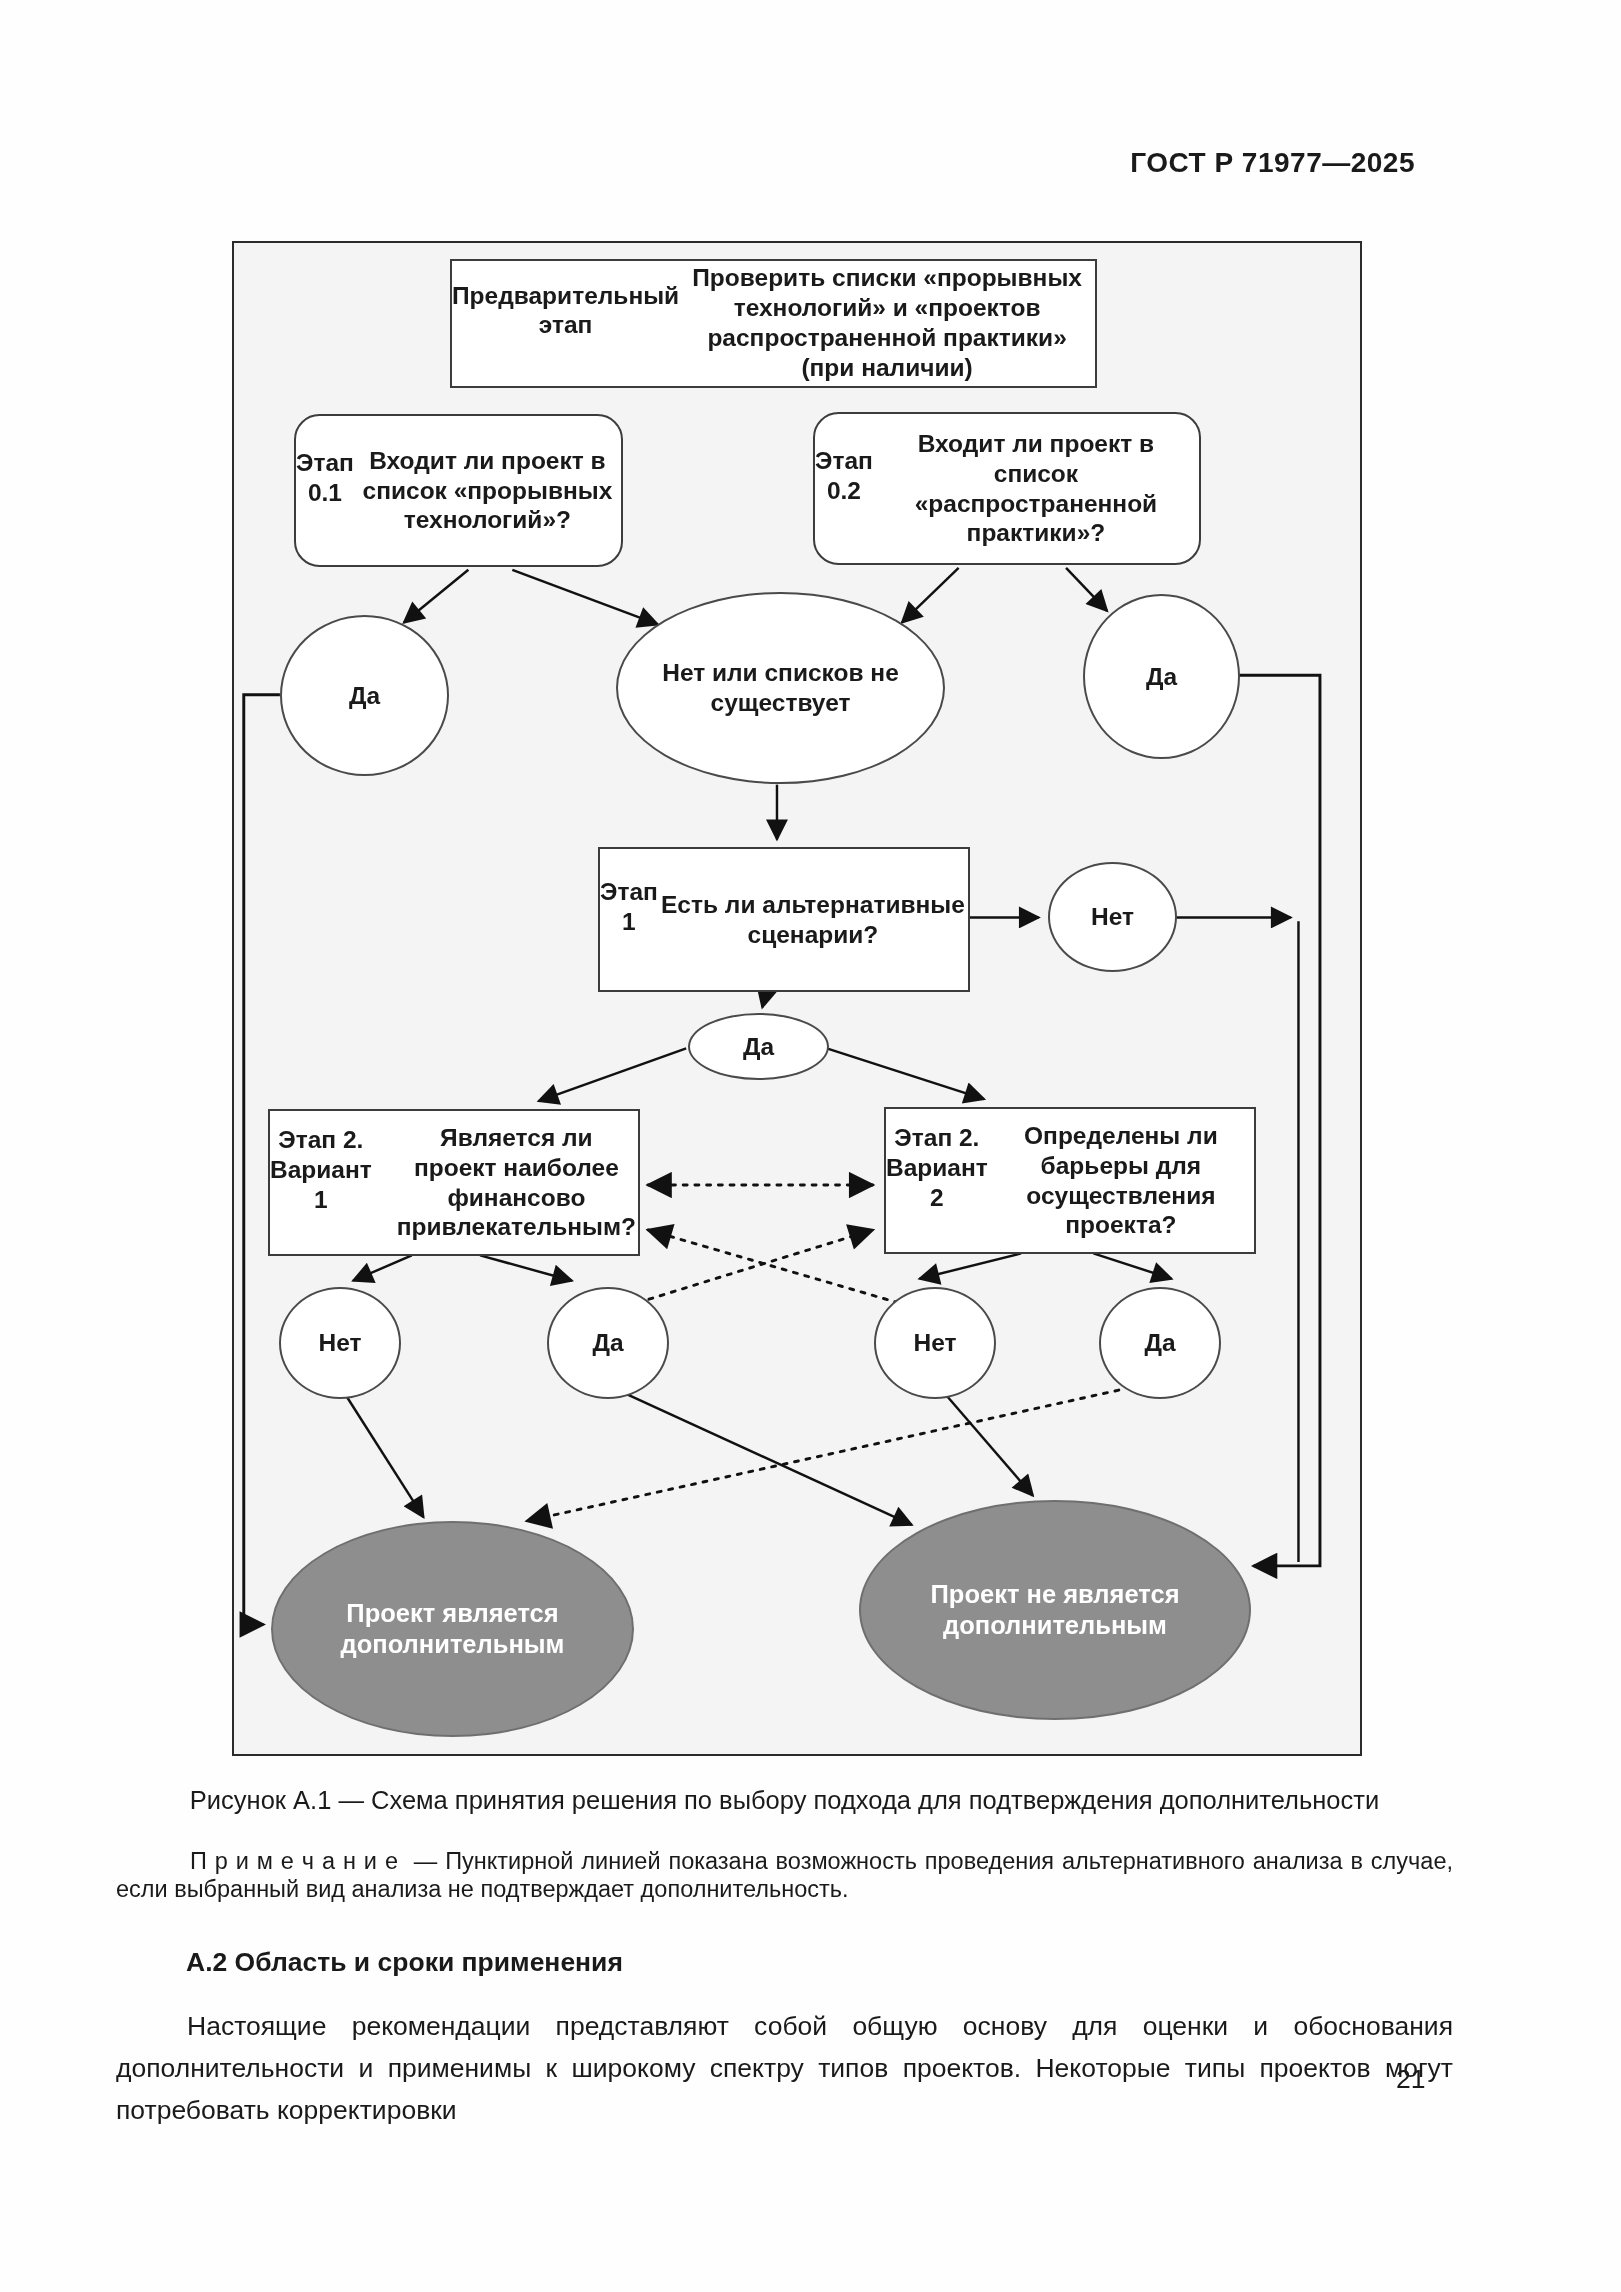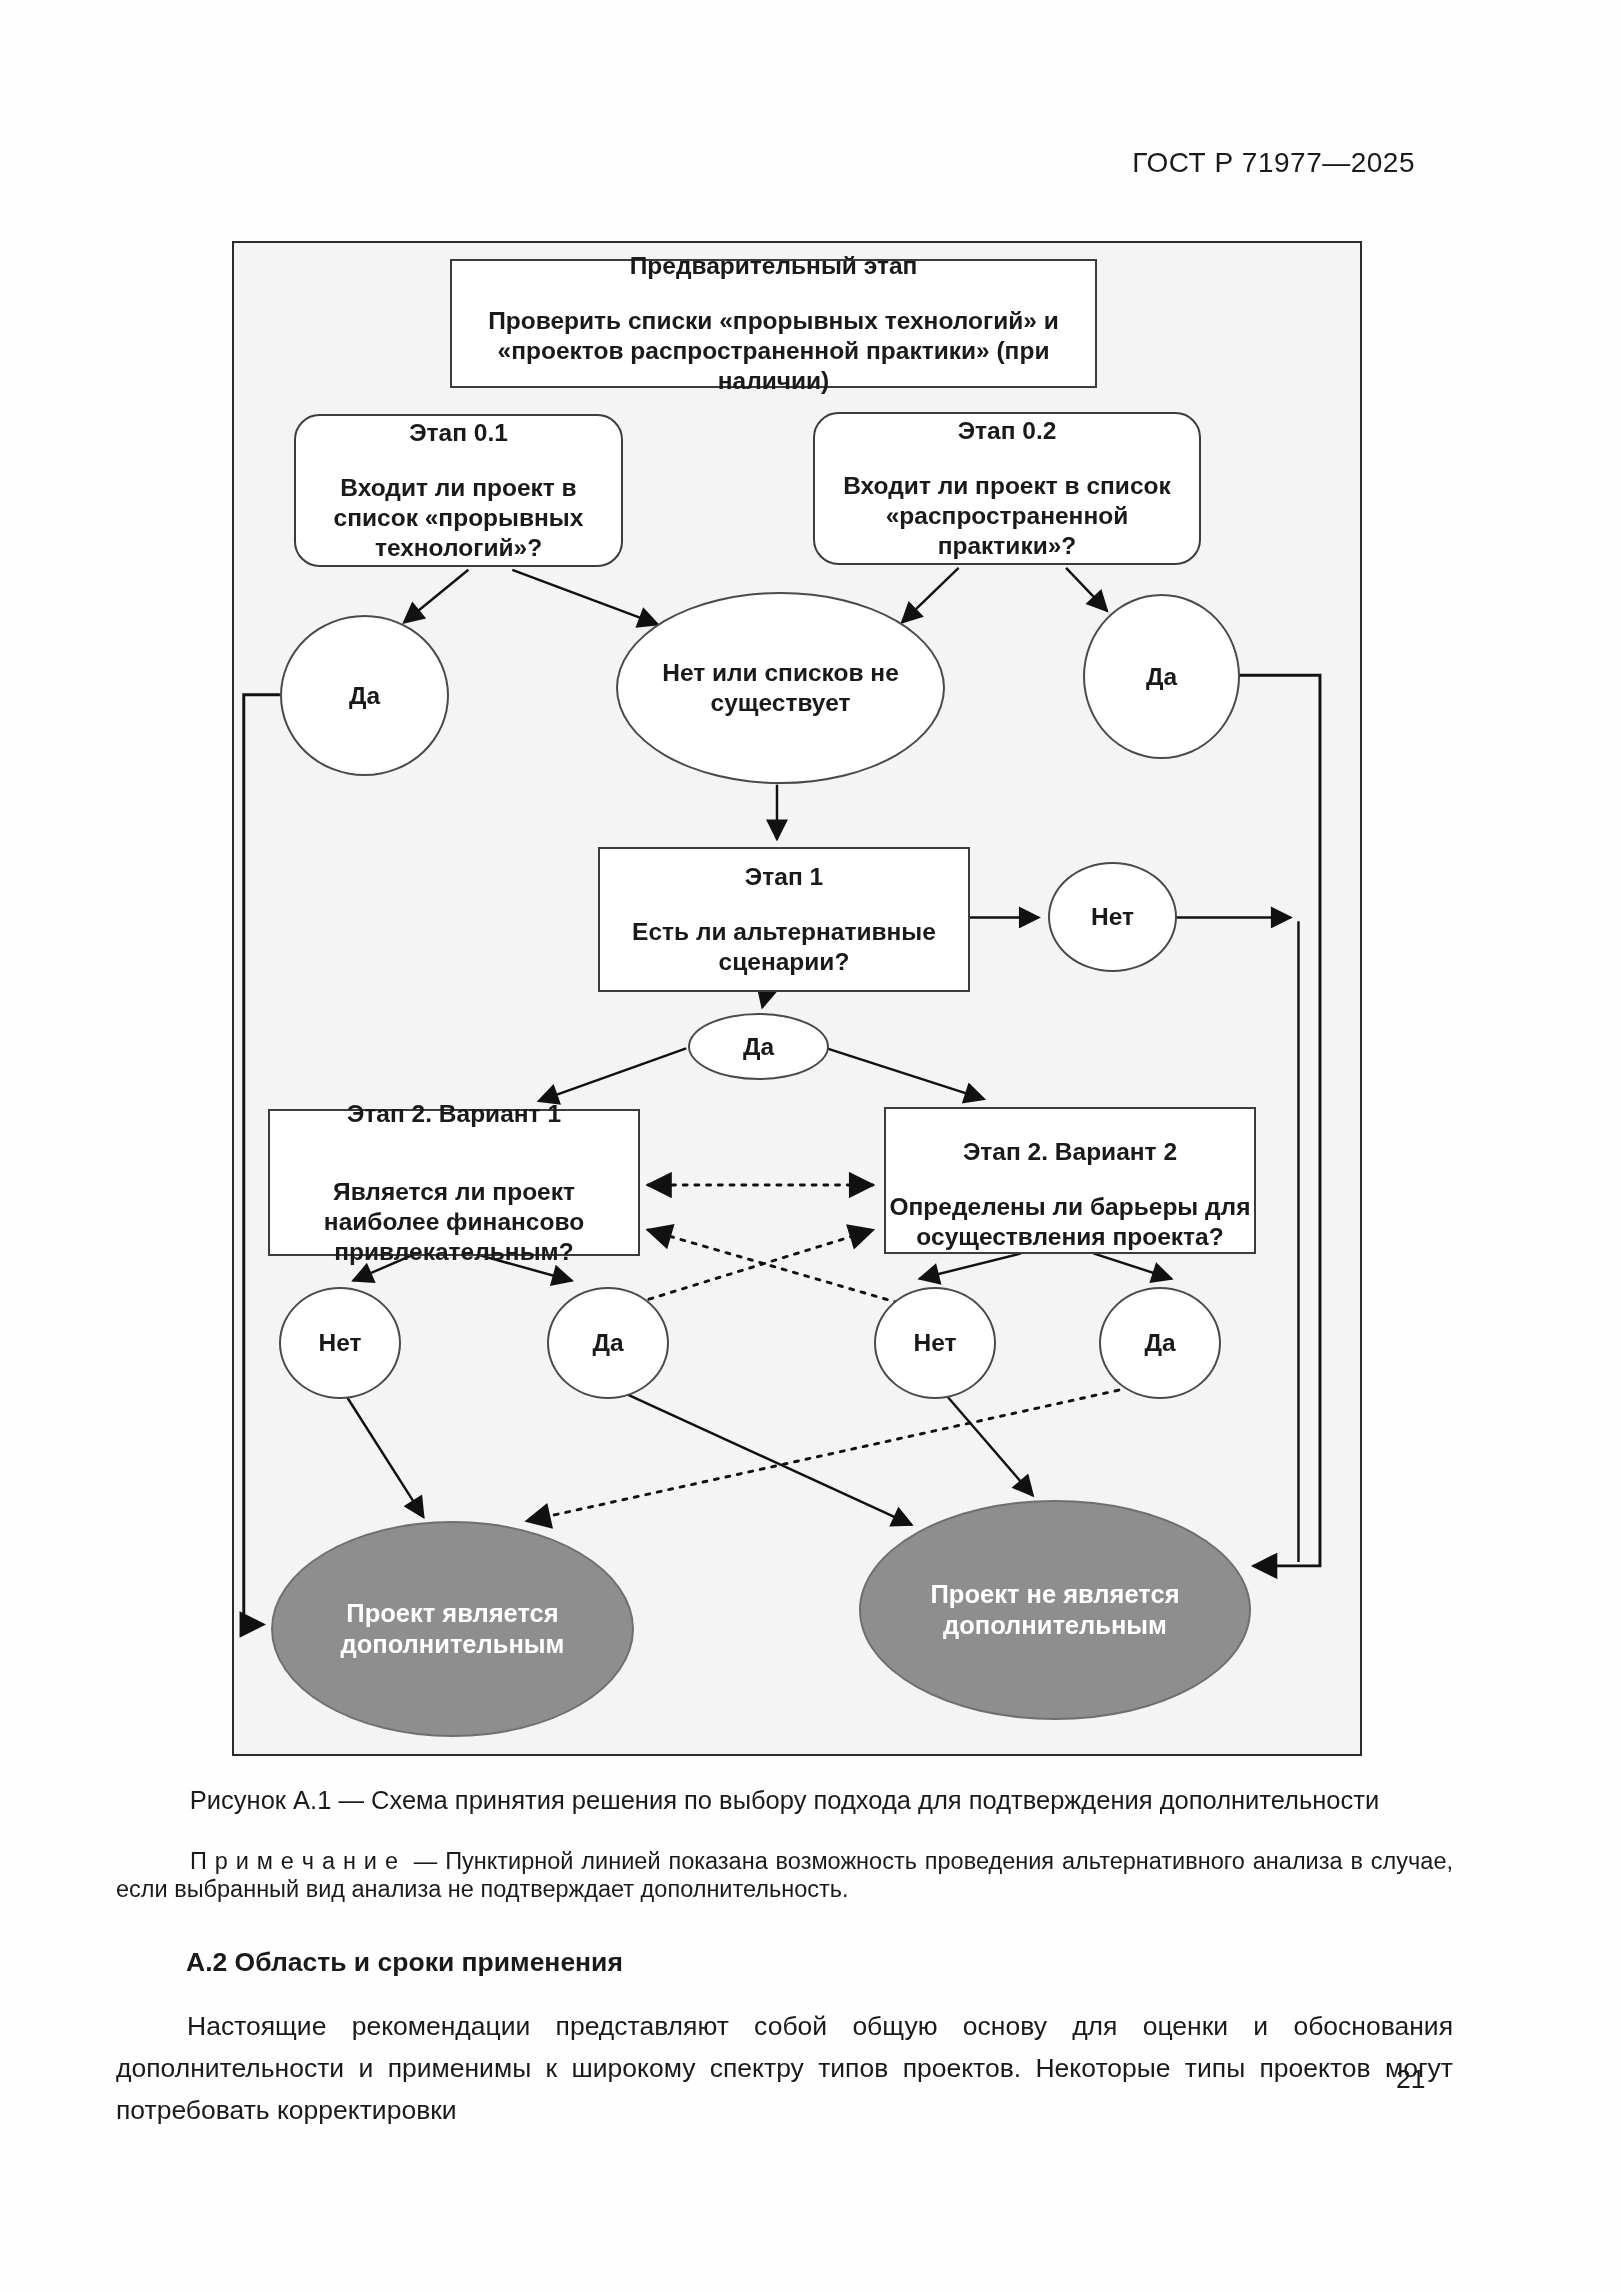--- a/index.html
+++ b/index.html
@@ -1,26 +1,26 @@
 <!DOCTYPE html>
 <html><head>
 <meta charset="utf-8">
 <style>
   html,body{margin:0;padding:0;background:#ffffff;}
   .page{
     position:relative;width:1621px;height:2293px;background:#fefefe;
     font-family:"Liberation Sans",sans-serif;color:#1a1a1a;overflow:hidden;
   }
-  .hdr{position:absolute;top:147px;right:206px;font-size:28px;font-weight:normal;letter-spacing:0.5px;}
+  .hdr{position:absolute;top:147px;right:206px;font-size:28px;font-weight:bold;letter-spacing:0.5px;}
   .diagram{
     position:absolute;left:232px;top:241px;width:1130px;height:1515px;
     background:#f4f4f4;border:2.5px solid #2b2b2b;box-sizing:border-box;
   }
   .lines{position:absolute;left:0;top:0;width:100%;height:100%;}
-  .node{position:absolute;display:flex;flex-direction:column;align-items:center;justify-content:center;
+  .node{position:absolute;display:flex;flex-direction:row;align-items:center;justify-content:center;
     box-sizing:border-box;text-align:center;font-weight:bold;font-size:24.5px;line-height:1.22;}
   .box{background:#ffffff;border:2px solid #3c3c3c;}
   .rbox{background:#ffffff;border:2px solid #3c3c3c;border-radius:25.5px;}
   .ell{background:#ffffff;border:2px solid #4a4a4a;border-radius:50%;}
   .gell{background:#8e8e8e;border:2px solid #6f6f6f;border-radius:50%;color:#ffffff;font-size:25.5px;}
   .nt{margin-bottom:25.5px;}
   .nb{padding:0 2px;}
   .ell .nb,.gell .nb{padding:0 25.5px;}
   .caption{position:absolute;left:116px;top:1786px;width:1337px;text-align:center;font-size:25.5px;}
   .note{position:absolute;left:116px;top:1847px;width:1337px;font-size:23.5px;line-height:28px;text-align:justify;text-indent:74px;}

